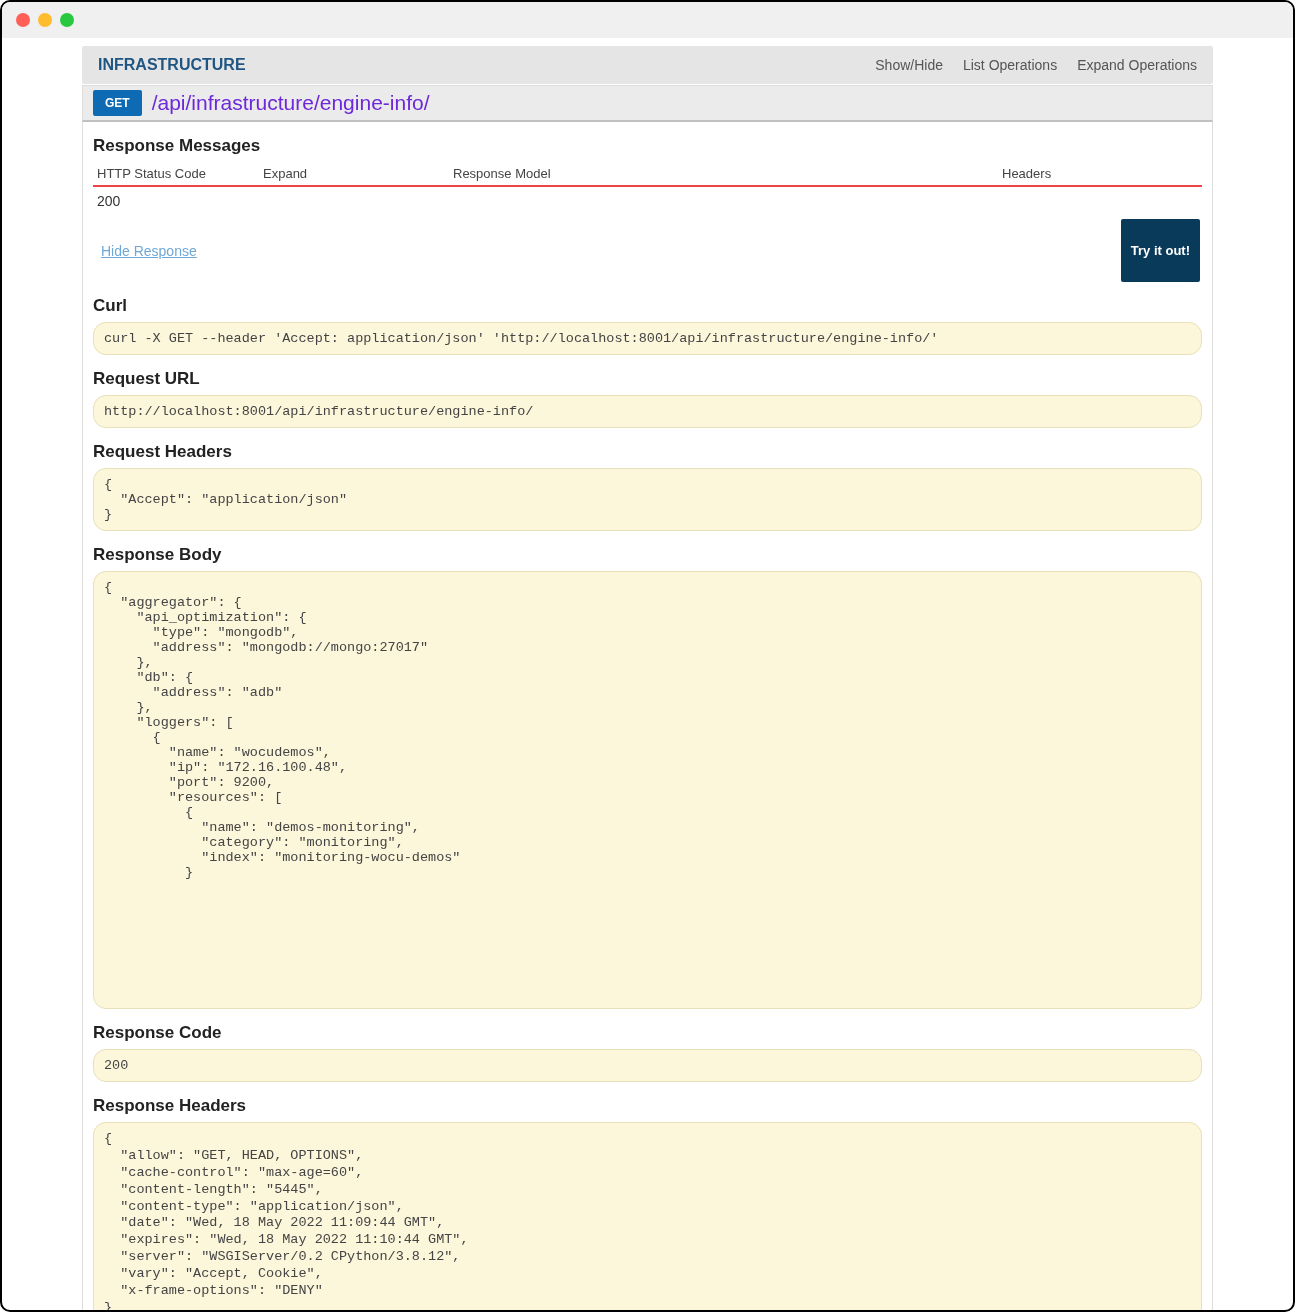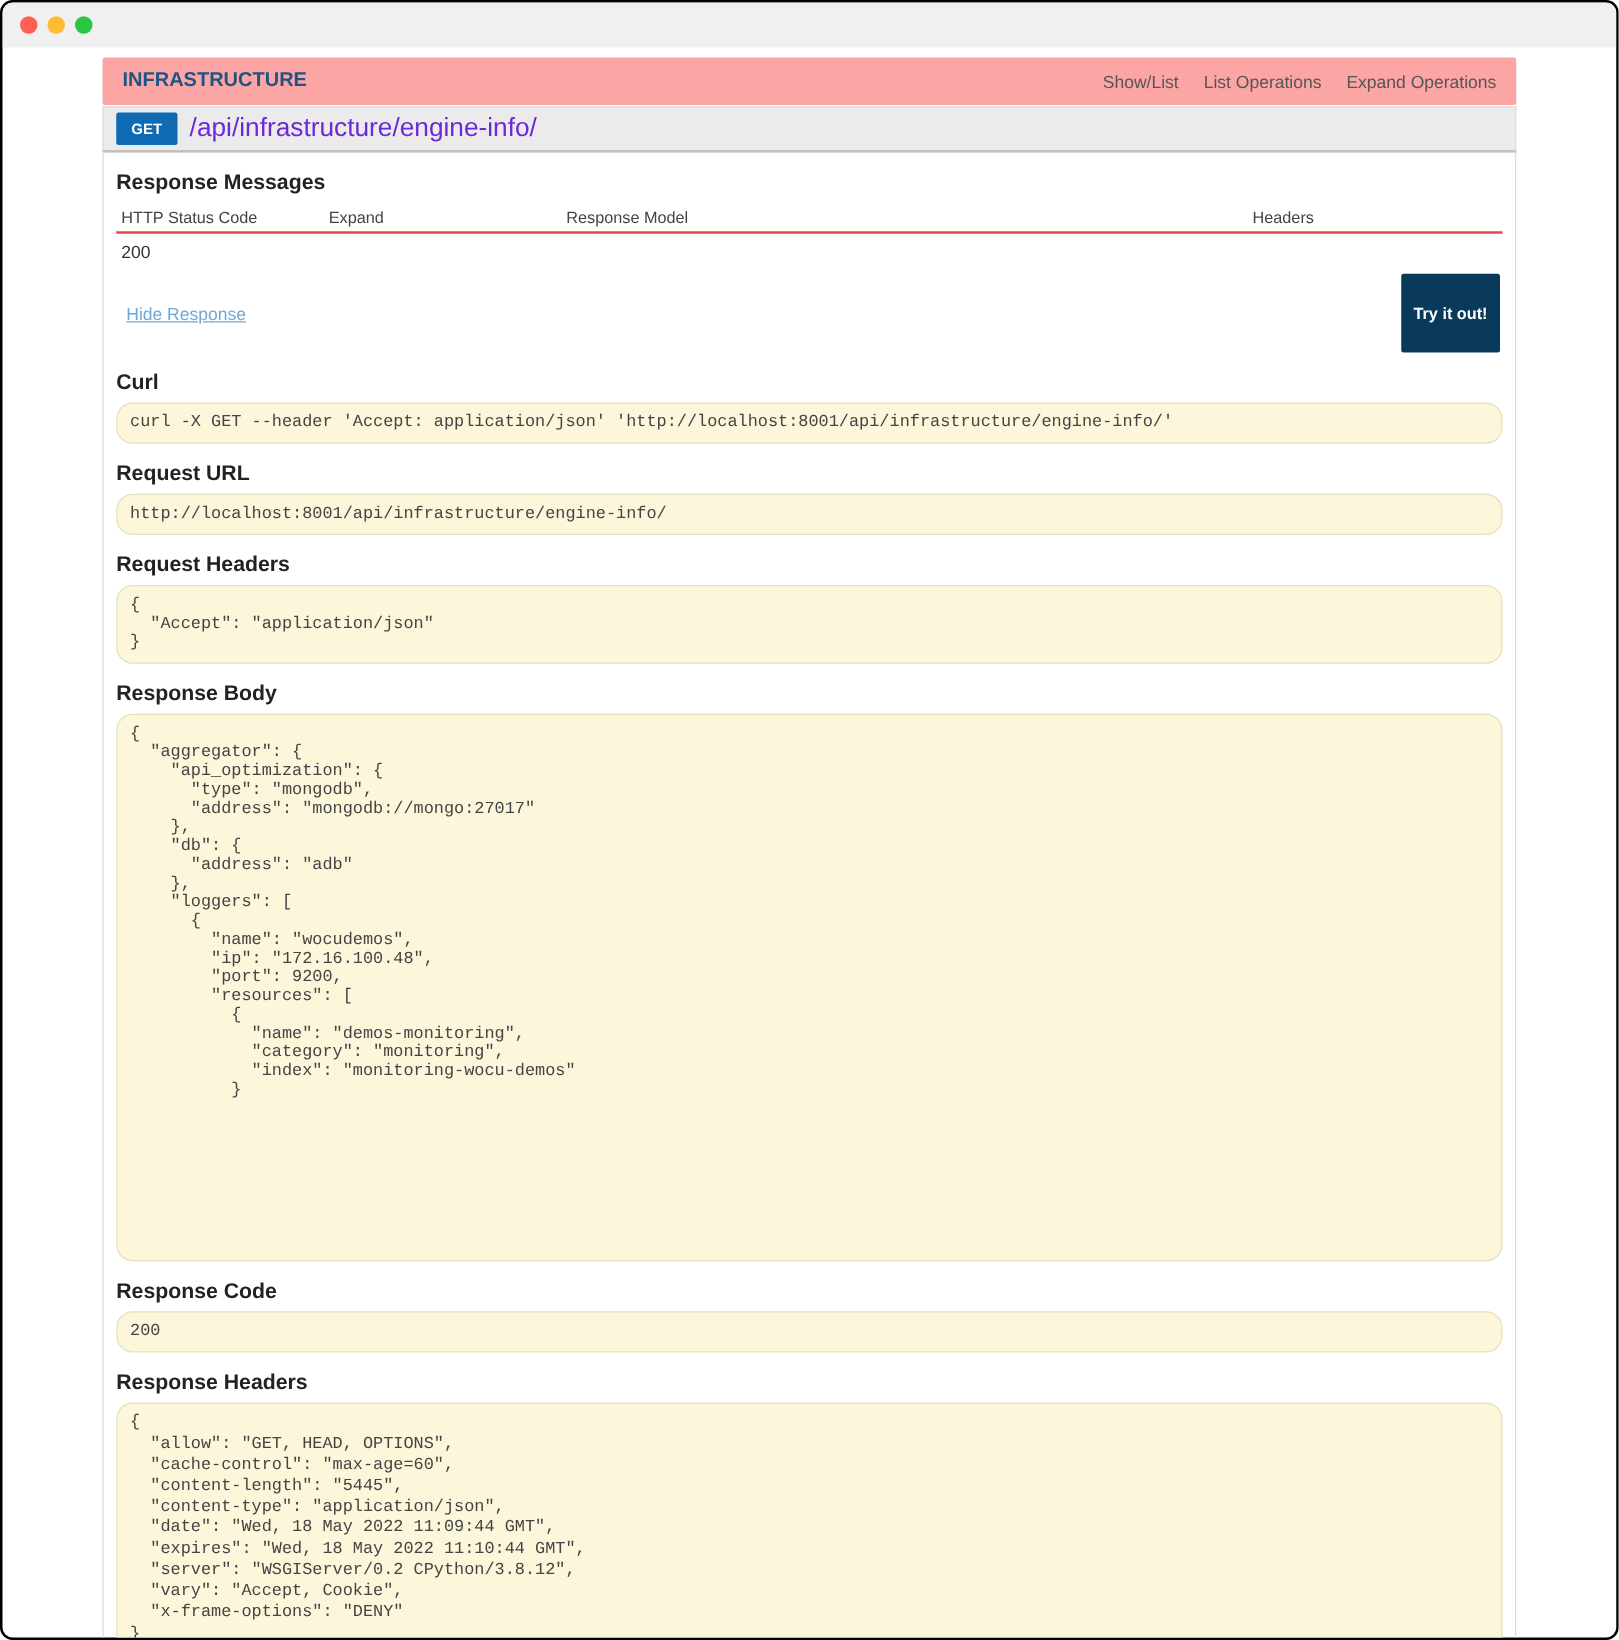--- a/index.html
+++ b/index.html
@@ -28,21 +28,21 @@
   gap: 8px;
 }
 .dot { width: 14px; height: 14px; border-radius: 50%; }
 .dot.red { background: #ff5f57; }
 .dot.yellow { background: #febc2e; }
 .dot.green { background: #28c840; }
 .content {
   padding: 8px 80px 20px 80px;
 }
 .section-header {
-  background: #fca5a5;
+  background: #e5e5e5;
   display: flex;
   align-items: center;
   justify-content: space-between;
   padding: 10px 16px;
   border-radius: 2px;
 }
 .section-title {
   font-weight: bold;
   color: #1f5582;
   font-size: 16px;
@@ -158,21 +158,21 @@
     <div class="dot red"></div>
     <div class="dot yellow"></div>
     <div class="dot green"></div>
   </div>
 
   <div class="content">
 
     <div class="section-header">
       <div class="section-title">INFRASTRUCTURE</div>
       <div class="section-links">
-        <span>Show/List</span>
+        <span>Show/Hide</span>
         <span>List Operations</span>
         <span>Expand Operations</span>
       </div>
     </div>
 
     <div class="op-header">
       <span class="method-badge">GET</span>
       <span class="op-path">/api/infrastructure/engine-info/</span>
     </div>
 

